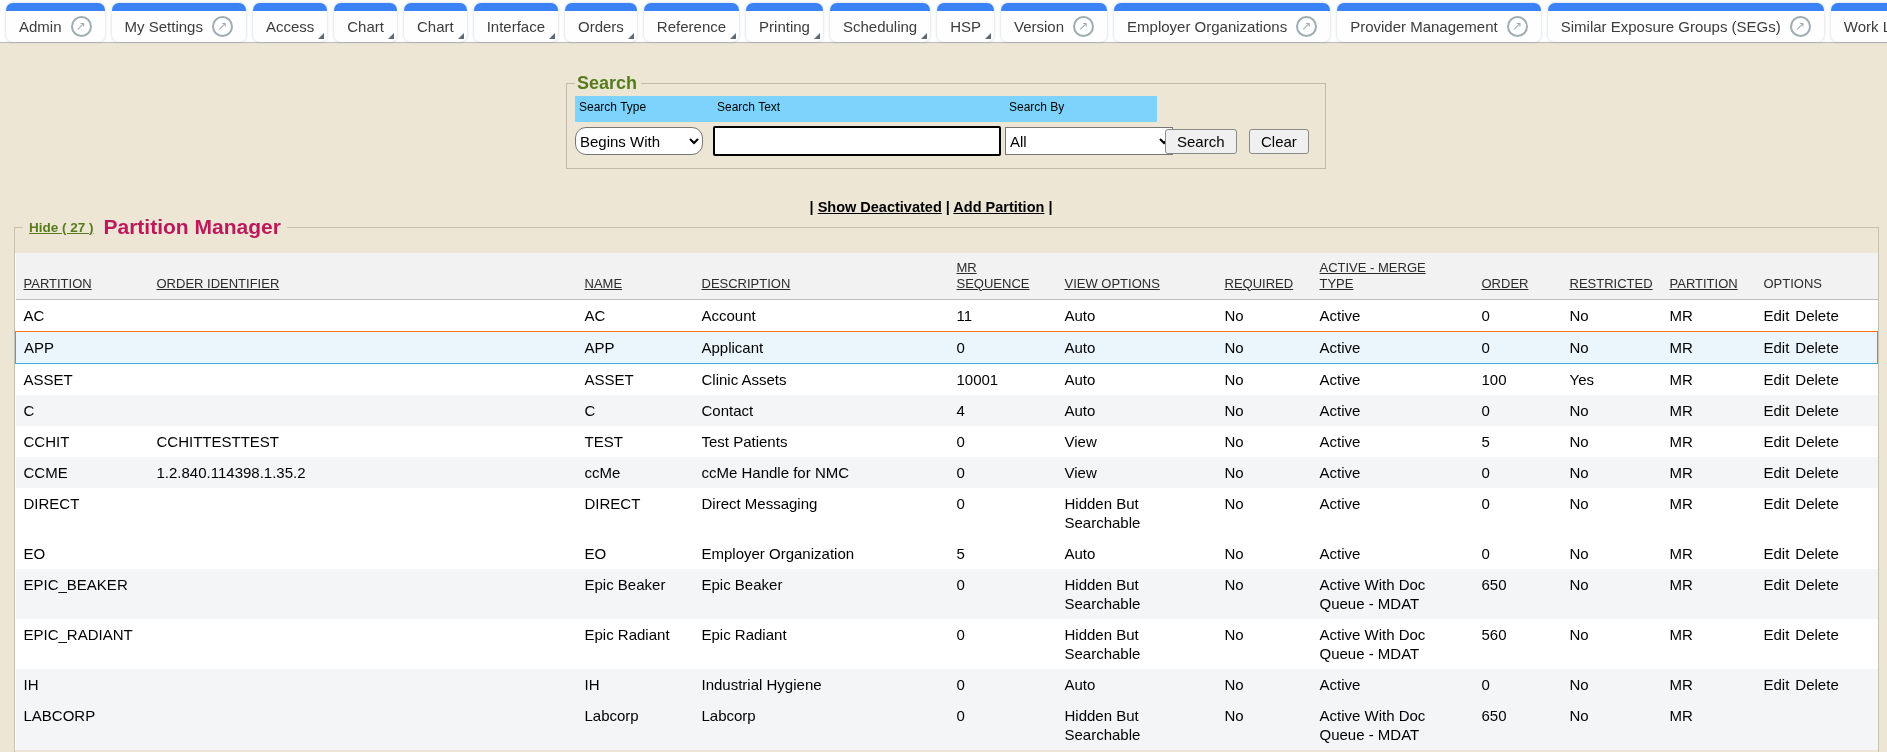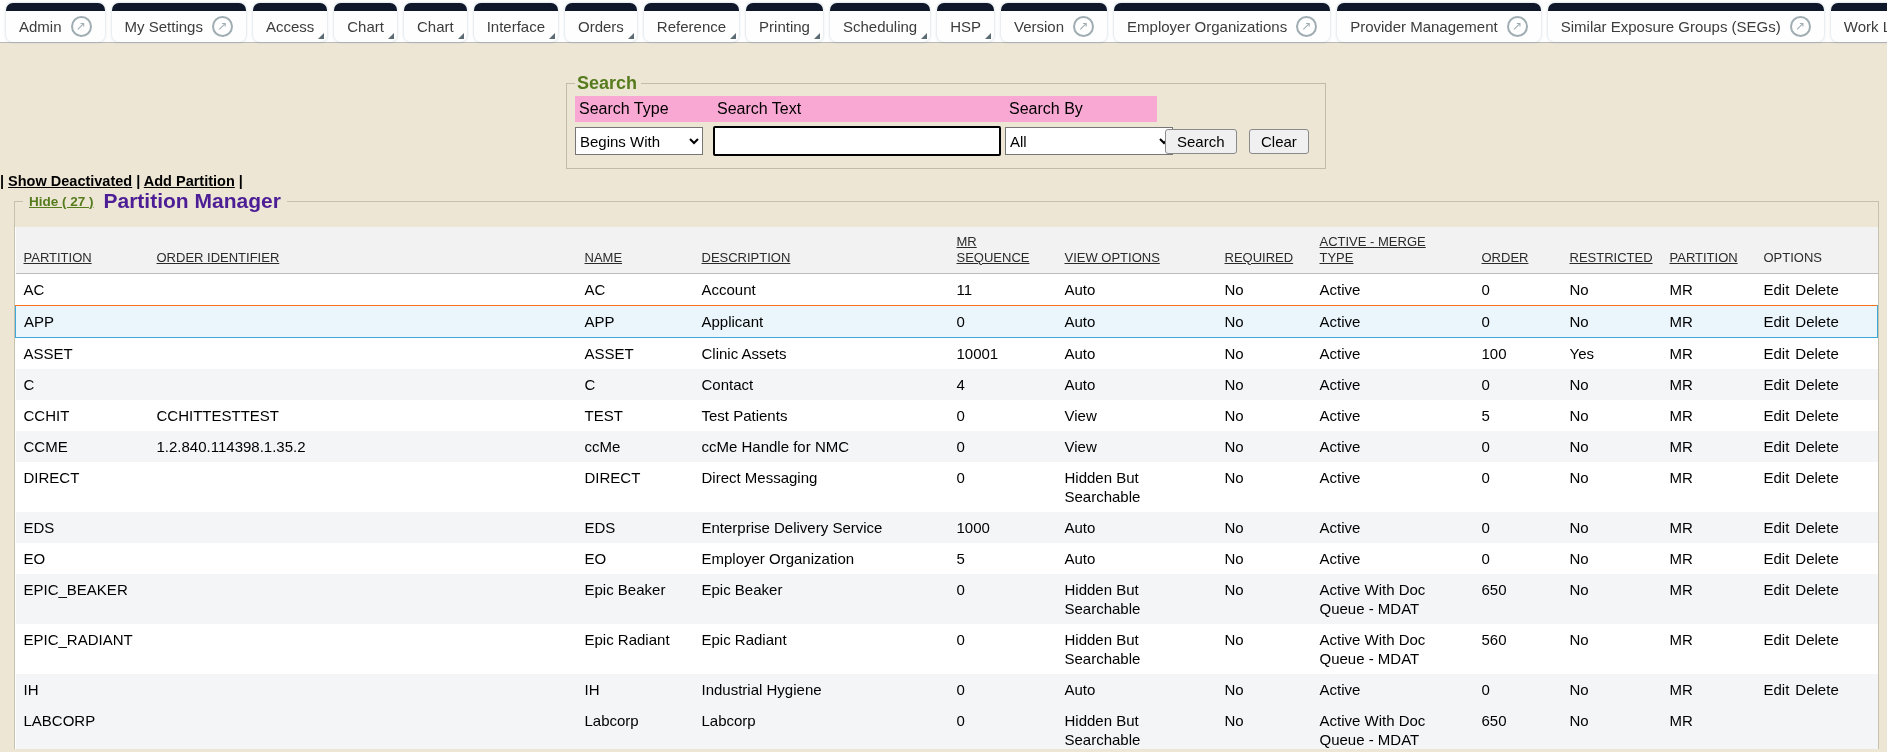--- a/index.html
+++ b/index.html
@@ -22,21 +22,21 @@
     white-space: nowrap;
   }
   .tab {
     position: relative;
     display: flex;
     align-items: center;
     gap: 9px;
     height: 39px;
     padding: 0 13px;
     background: #fefefe;
-    border-top: 8px solid #0f172a;
+    border-top: 8px solid #3b82f6;
     border-radius: 7px;
     box-shadow: 0 0 3px rgba(90,120,140,.35);
     font-size: 15px;
     color: #3c3c3c;
     cursor: pointer;
   }
   .tab-icon {
     width: 21px; height: 21px;
     border: 2px solid #9fadb3;
     border-radius: 50%;
@@ -67,34 +67,34 @@
     font-weight: bold;
     font-size: 18px;
     padding: 0 4px 0 2px;
   }
   .search-grid {
     display: grid;
     grid-template-columns: 138px 292px 152px 1fr;
     align-items: center;
   }
   .search-grid .band {
-    background: #f9a8d4;
-    font-size: 16px;
+    background: #7dd3fc;
+    font-size: 12px;
     padding: 4px 2px 4px 4px;
     height: 26px;
   }
   .search-grid .ctrl { margin-top: 4px; }
   select {
     font-family: inherit;
     font-size: 15px;
     height: 28px;
     border: 1px solid #767676;
     background: #fff;
   }
-  .sel-type { width: 128px; }
+  .sel-type { width: 128px; border-radius: 11px; }
   .sel-by   { width: 168px; }
   .search-input {
     width: 288px;
     height: 30px;
     border: 2px solid #000;
     border-radius: 2px;
     font-size: 15px;
     padding: 0 4px;
     font-family: inherit;
   }
@@ -106,22 +106,22 @@
     background: #f0f0f0;
     border: 1px solid #8a8a8a;
     border-radius: 3px;
     margin-right: 8px;
     cursor: pointer;
     color: #000;
   }
 
   
   .actions {
-    text-align: left;
-    margin: 4px 25px 0 0;
+    text-align: center;
+    margin: 30px 25px 0 0;
     font-size: 14.5px;
     font-weight: 600;
     color: #000;
   }
   .actions a { color: #000; text-decoration: underline; cursor: pointer; }
 
   
   .pm-fieldset {
     margin: 0 8px 0 14px;
     border: 1px solid #c6c0af;
@@ -138,21 +138,21 @@
     gap: 10px;
   }
   .hide-link {
     color: #567C1E;
     font-weight: bold;
     font-size: 13.5px;
     text-decoration: underline;
     cursor: pointer;
   }
   .pm-title {
-    color: #4c1d95;
+    color: #be185d;
     font-weight: bold;
     font-size: 21px;
   }
 
   
   table.data {
     border-collapse: collapse;
     table-layout: fixed;
     width: 100%;
     background: #fff;
@@ -446,34 +446,20 @@
           <td>Direct Messaging</td>
           <td>0</td>
           <td>Hidden But Searchable</td>
           <td>No</td>
           <td>Active</td>
           <td>0</td>
           <td>No</td>
           <td>MR</td>
           <td><span class="op-link">Edit</span><span class="op-link">Delete</span></td>
         </tr>
-        <tr class="stripe">
-          <td>EDS</td>
-          <td></td>
-          <td>EDS</td>
-          <td>Enterprise Delivery Service</td>
-          <td>1000</td>
-          <td>Auto</td>
-          <td>No</td>
-          <td>Active</td>
-          <td>0</td>
-          <td>No</td>
-          <td>MR</td>
-          <td><span class="op-link">Edit</span><span class="op-link">Delete</span></td>
-        </tr>
         <tr>
           <td>EO</td>
           <td></td>
           <td>EO</td>
           <td>Employer Organization</td>
           <td>5</td>
           <td>Auto</td>
           <td>No</td>
           <td>Active</td>
           <td>0</td>

